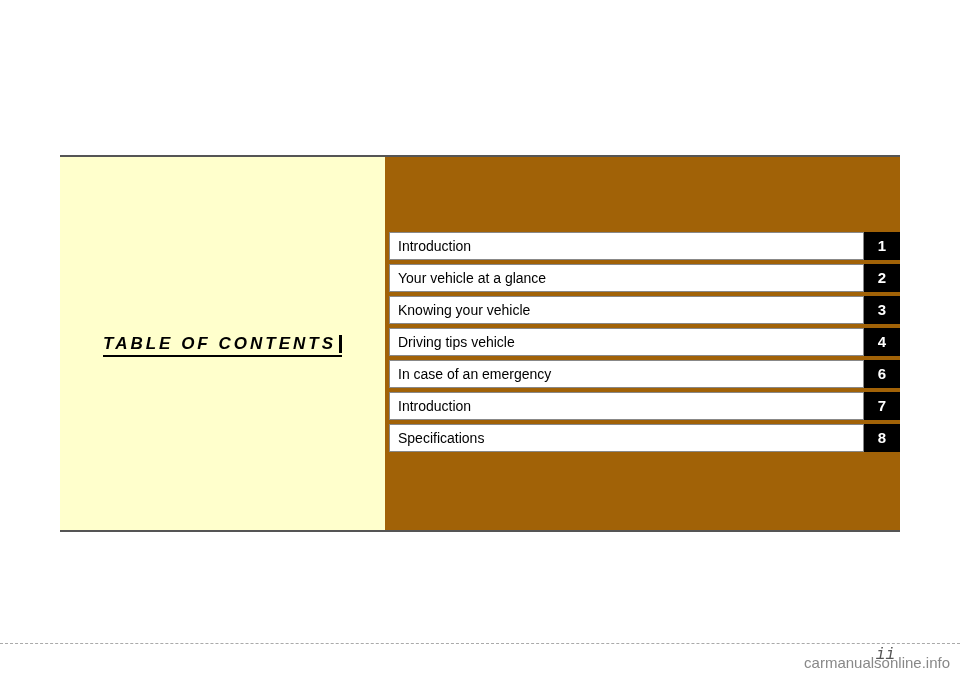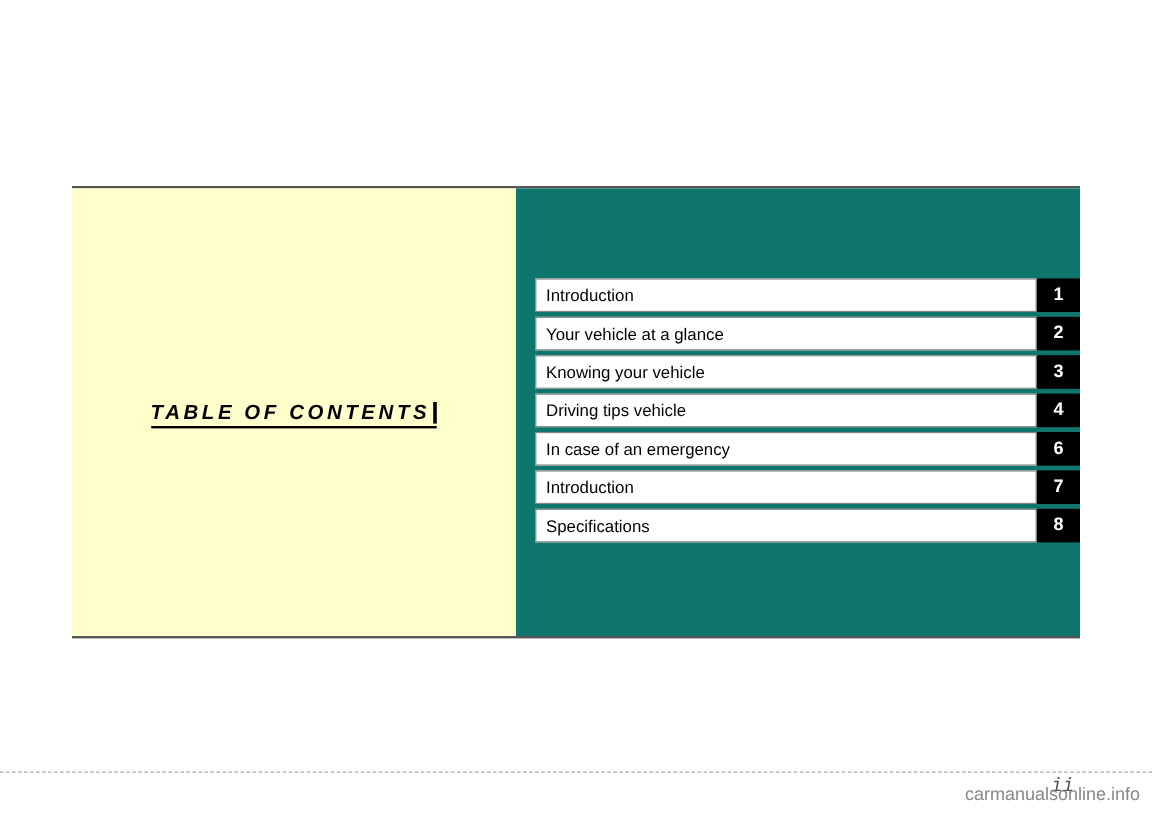--- a/index.html
+++ b/index.html
@@ -46,21 +46,21 @@
       top: 157px;
       left: 60px;
       right: 60px;
       bottom: 149px;
       display: flex;
     }
 
     
     .left-panel {
       background: #ffffcc;
-      width: 370px;
+      width: 325px;
       flex-shrink: 0;
       display: flex;
       align-items: center;
       justify-content: center;
       position: relative;
     }
 
     .toc-title {
       font-size: 17px;
       font-weight: bold;
@@ -85,25 +85,25 @@
       width: 3px;
       height: 18px;
       background: #000;
       vertical-align: middle;
       margin-left: 3px;
     }
 
     
     .right-panel {
       flex: 1;
-      background: #0f766e;
+      background: #a16207;
       display: flex;
       flex-direction: column;
       justify-content: center;
-      padding: 10px 0 10px 16px;
+      padding: 10px 0 10px 4px;
       gap: 0;
     }
 
     .toc-item {
       display: flex;
       align-items: stretch;
       margin-bottom: 4px;
     }
 
     .toc-item-label {

